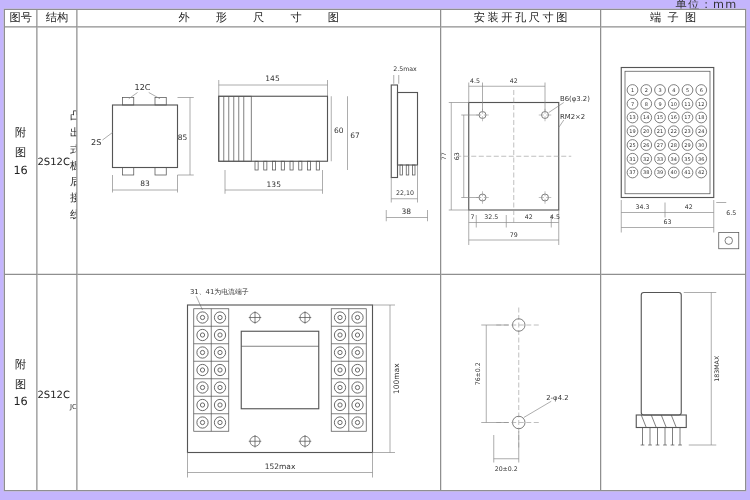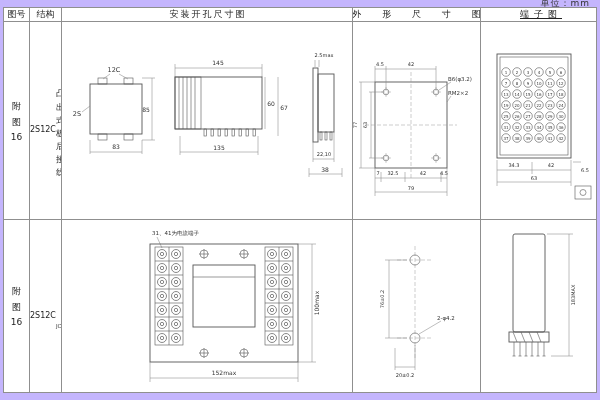--- a/index.html
+++ b/index.html
@@ -6,21 +6,21 @@
   html,body { width:600px; height:400px; }
   body { background:#fff; font-family:"DejaVu Sans", sans-serif; color:#222; }
   .page { position:relative; width:600px; height:400px; background:#c4b5fd; overflow:hidden; }
   .unit { position:absolute; top:-3px; right:10px; font-size:9px; color:#333; letter-spacing:1px; }
   .sheet {
     position:absolute; left:3px; top:7px; width:594px; height:386px;
     display:grid; grid-template-columns:26px 32px 291px 128px 115px;
     grid-template-rows:14px 198px 172px; border:1px solid #8f8f8f; background:#fff;
   }
   .cell { border-right:1px solid #8f8f8f; border-bottom:1px solid #8f8f8f; position:relative; overflow:hidden; }
-  .lc { border-right:none;text-decoration:underline; } .lr { border-bottom:none; }
+  .lc { border-right:none; } .lr { border-bottom:none; }
   .hdr { display:flex; align-items:center; justify-content:center; font-size:9px; color:#222; white-space:nowrap; }
   .ls1 { letter-spacing:9px; text-indent:9px; }
   .ls2 { letter-spacing:2px; text-indent:2px; }
   .ls3 { letter-spacing:5px; text-indent:5px; }
   .figcell { display:flex; flex-direction:column; align-items:center; justify-content:center; gap:3px; font-size:9px; }
   .structcell { display:flex; align-items:center; padding-top:26px; font-size:8.5px; }
   .model { font-size:8px; margin-bottom:8px; }
   .vdesc { width:11px; word-break:break-all; text-align:right; line-height:1.55; font-size:8.5px; }
   .code { font-size:5.5px; margin-top:14px; color:#333; white-space:nowrap; }
   svg { display:block; }
@@ -39,22 +39,22 @@
 </head>
 <body>
 
 <div class="page">
   <div class="unit">单位：mm</div>
 
   <div class="sheet">
 
     <div class="cell hdr">图号</div>
     <div class="cell hdr">结构</div>
+    <div class="cell hdr ls1">外 形 尺 寸 图</div>
     <div class="cell hdr ls2">安装开孔尺寸图</div>
-    <div class="cell hdr ls1">外 形 尺 寸 图</div>
     <div class="cell hdr ls3 lc">端子图</div>
 
     <div class="cell figcell">
       <span>附</span>
       <span>图</span>
       <span>16</span>
     </div>
     <div class="cell structcell">
       <span class="model">2S12C</span>
       <span class="vdesc">凸出式板后接线</span>

